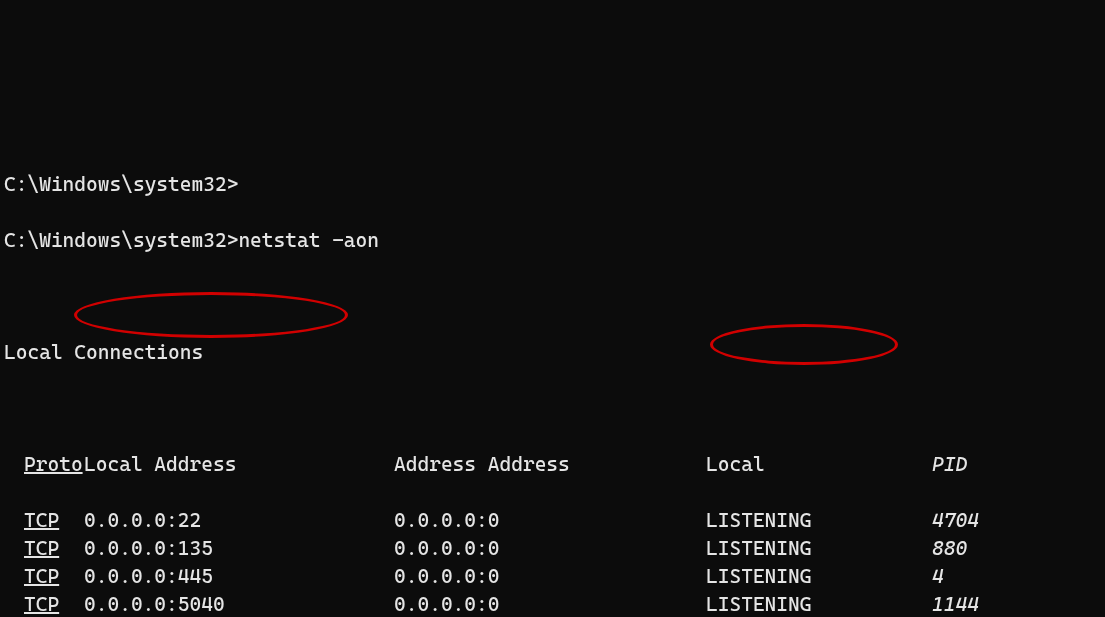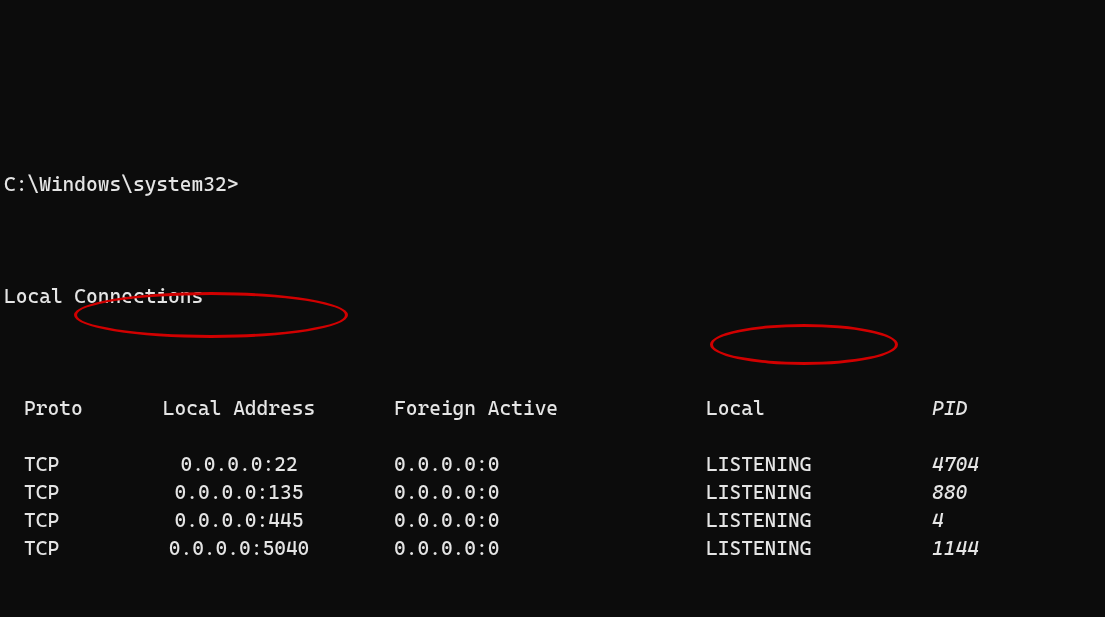--- a/index.html
+++ b/index.html
@@ -13,44 +13,45 @@
     width: 1105px;
     height: 617px;
     overflow: hidden;
     white-space: pre;
   }
   .terminal {
     padding: 2px 0 0 4px;
     position: relative;
   }
   .row span { display: inline-block; }
-  .col-proto   { width: 80px;  padding-left: 20px; box-sizing: border-box;}
-  .col-local   { width: 310px; text-align: center; }
+  .col-proto   { width: 80px;  padding-left: 20px; box-sizing: border-box; text-decoration: underline;}
+  .col-local   { width: 310px; }
   .col-foreign { width: 312px; }
   .col-state   { width: 226px; }
   .col-pid     { width: 120px; font-style: italic; }
   .annot {
     position: absolute;
     border: 3px solid #d10000;
     border-radius: 50%;
     pointer-events: none;
   }
   .annot1 { left: 74px;  top: 152px; width: 268px; height: 40px; }
   .annot2 { left: 710px; top: 184px; width: 182px; height: 35px; }
 </style>
 </head>
 <body>
 
 
 
 <div class="terminal">
 <div><span>C:\Windows\system32&gt;</span></div>
+<div><span>C:\Windows\system32&gt;</span><span>netstat -aon</span></div>
 <div>&nbsp;</div>
 <div>Local Connections</div>
 <div>&nbsp;</div>
-<div class="row"><span class="col-proto">Proto</span><span class="col-local">Local Address</span><span class="col-foreign">Foreign Active</span><span class="col-state">Local</span><span class="col-pid">PID</span></div>
+<div class="row"><span class="col-proto">Proto</span><span class="col-local">Local Address</span><span class="col-foreign">Address Address</span><span class="col-state">Local</span><span class="col-pid">PID</span></div>
 <div id="rows"><div class="row"><span class="col-proto">TCP</span><span class="col-local">0.0.0.0:22</span><span class="col-foreign">0.0.0.0:0</span><span class="col-state">LISTENING</span><span class="col-pid">4704</span></div><div class="row"><span class="col-proto">TCP</span><span class="col-local">0.0.0.0:135</span><span class="col-foreign">0.0.0.0:0</span><span class="col-state">LISTENING</span><span class="col-pid">880</span></div><div class="row"><span class="col-proto">TCP</span><span class="col-local">0.0.0.0:445</span><span class="col-foreign">0.0.0.0:0</span><span class="col-state">LISTENING</span><span class="col-pid">4</span></div><div class="row"><span class="col-proto">TCP</span><span class="col-local">0.0.0.0:5040</span><span class="col-foreign">0.0.0.0:0</span><span class="col-state">LISTENING</span><span class="col-pid">1144</span></div></div>
 <div class="annot annot1"></div>
 <div class="annot annot2"></div>
 </div>
 
 
 
 
 </body></html>

